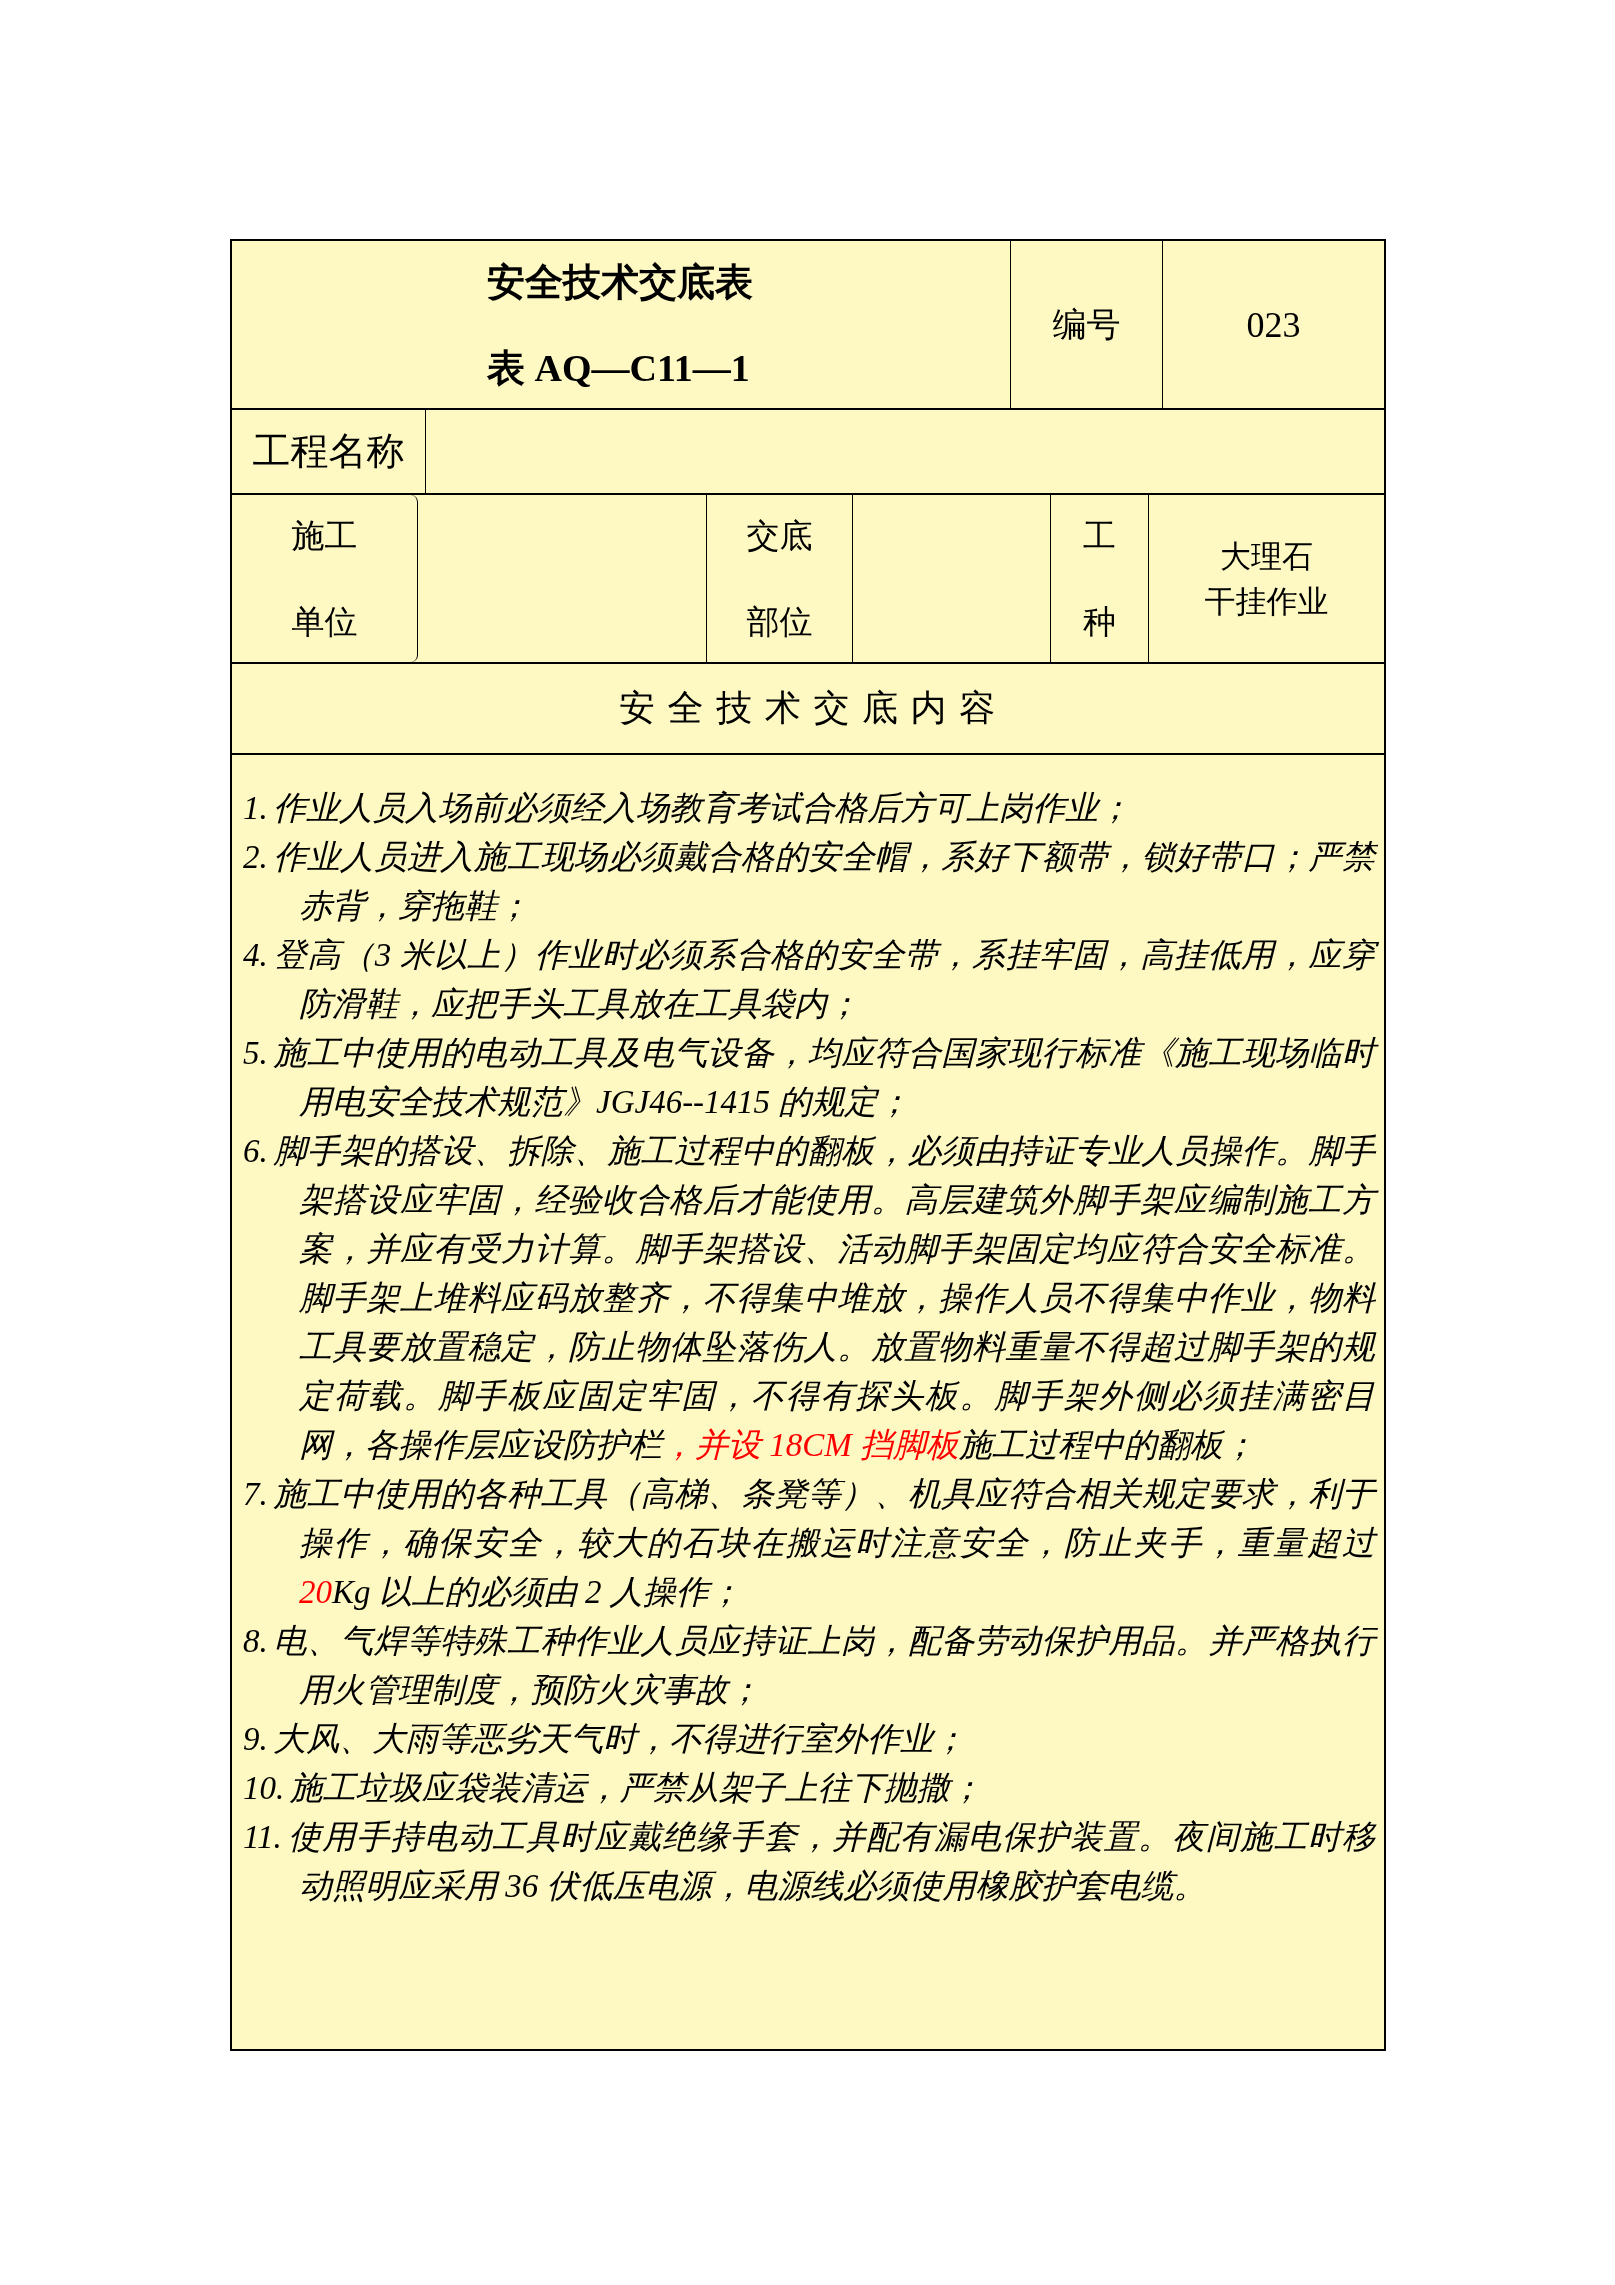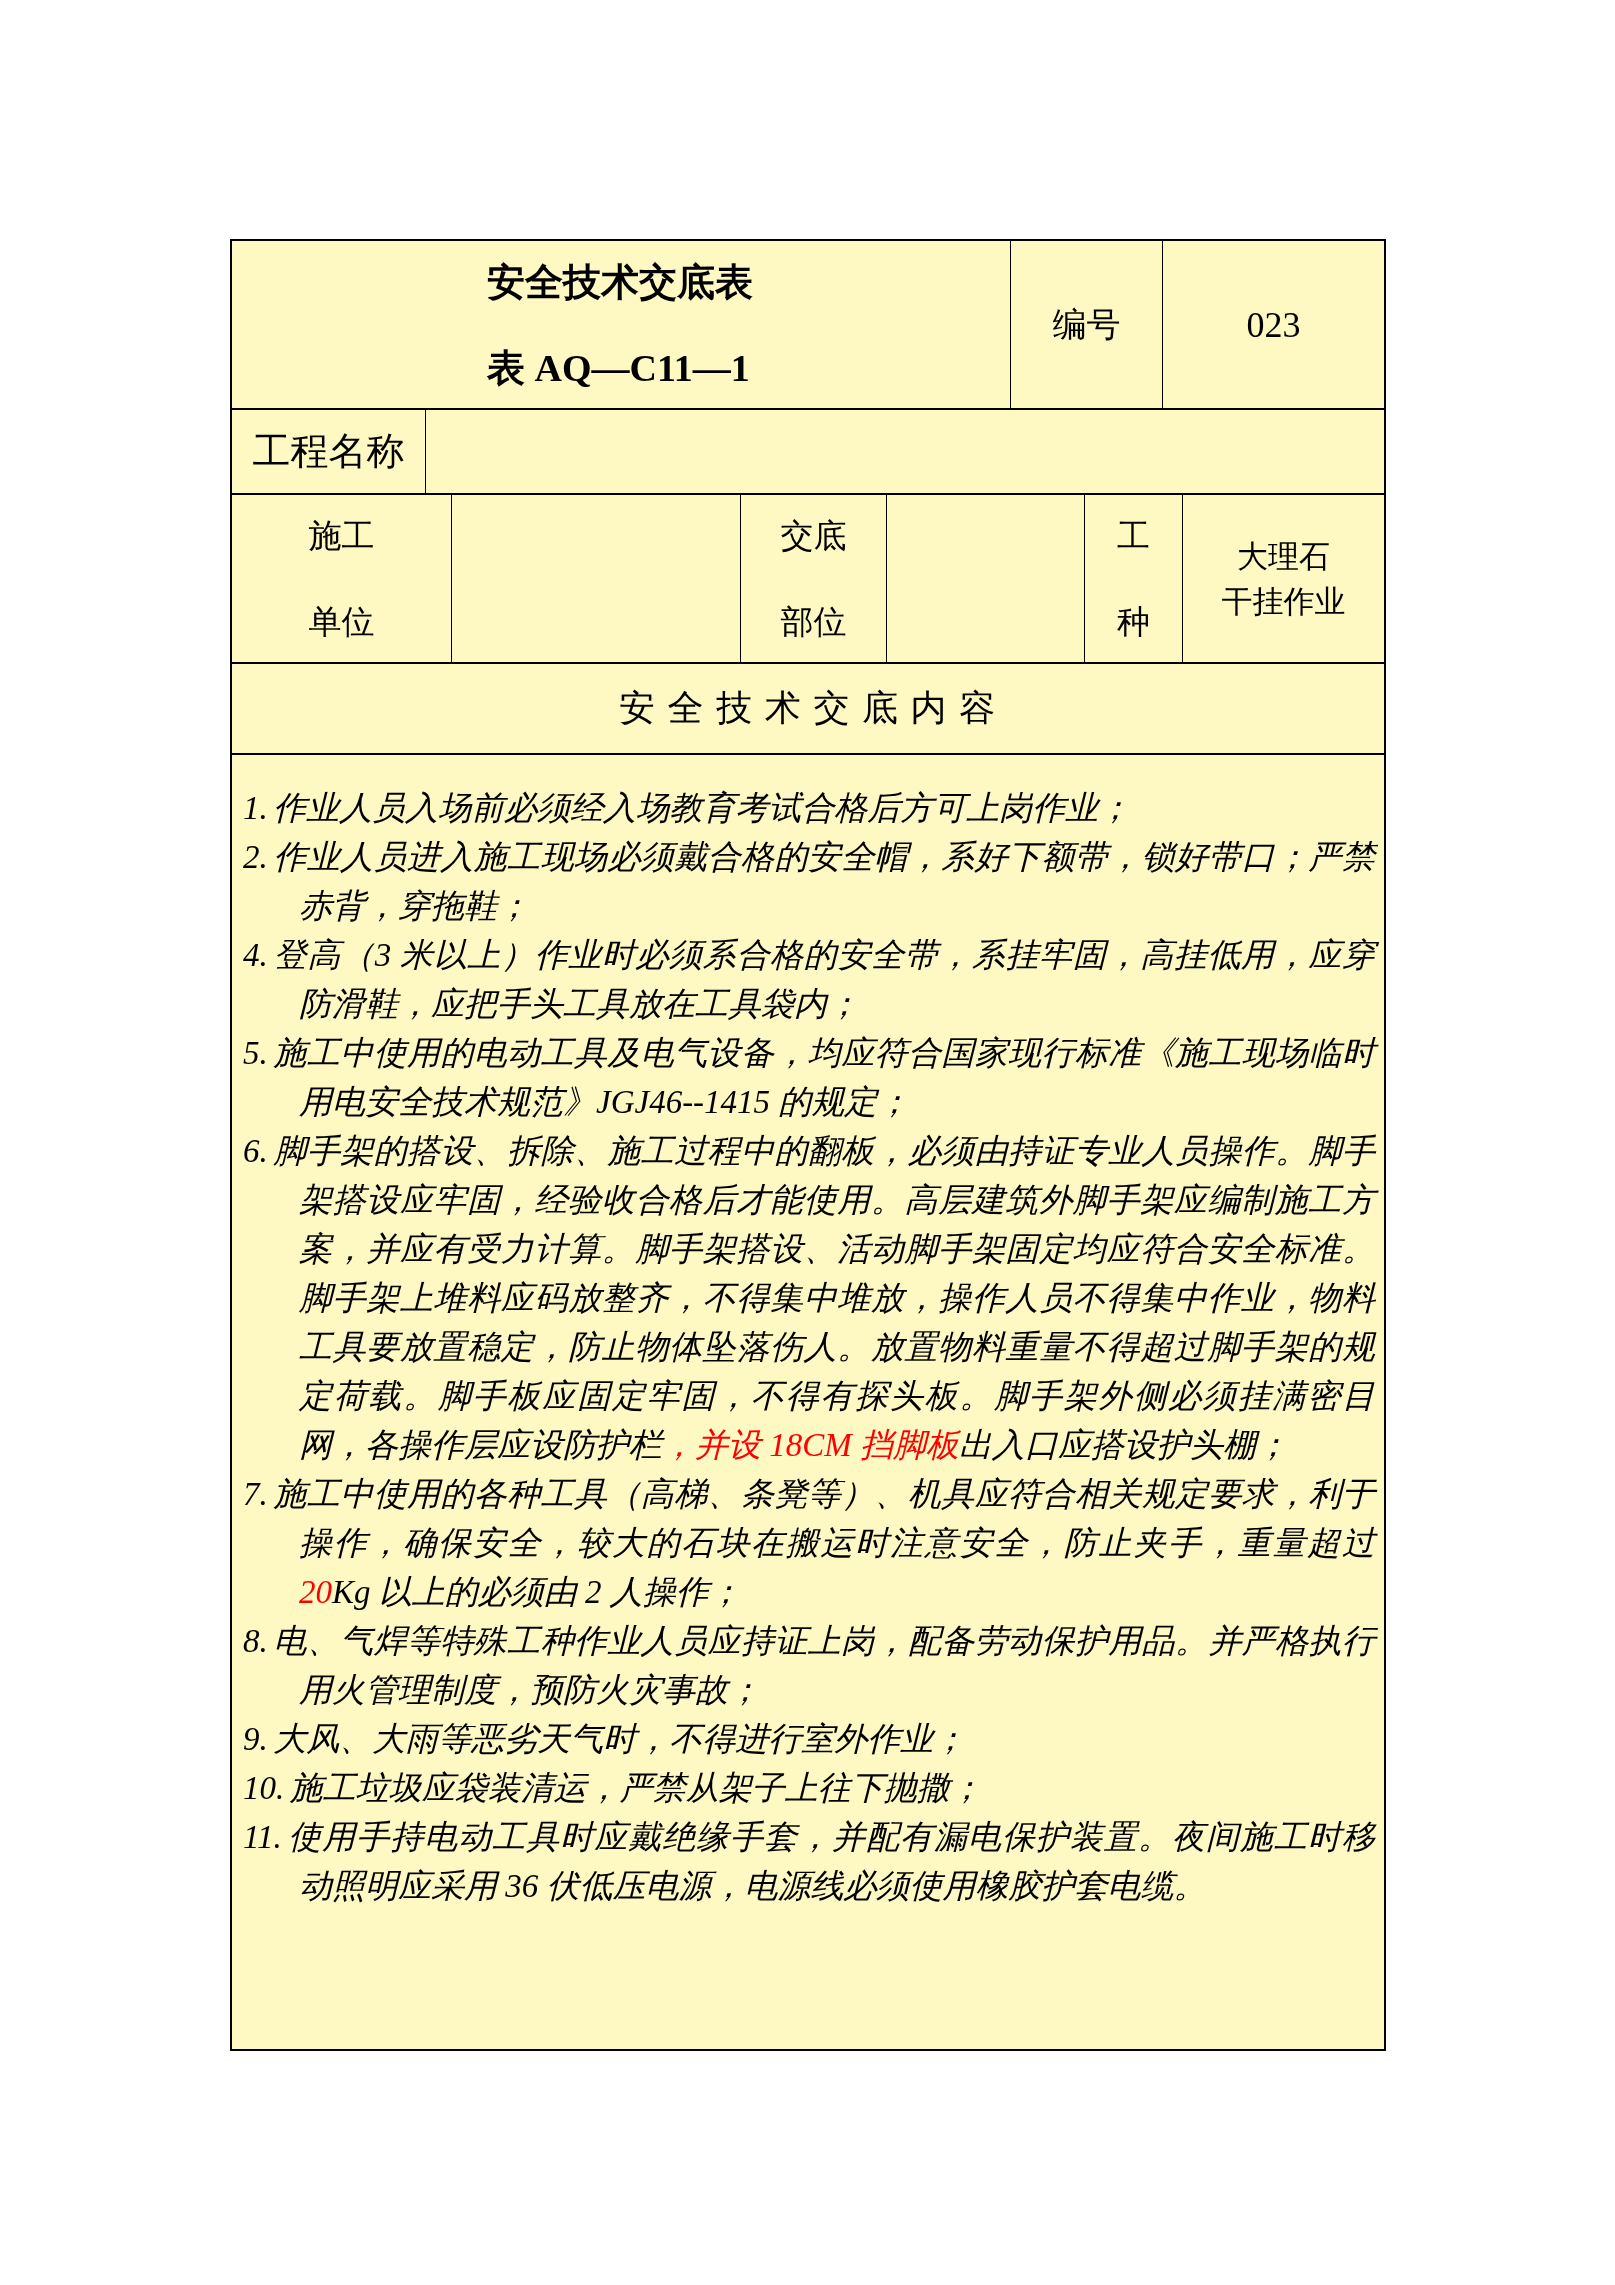--- a/index.html
+++ b/index.html
@@ -33,21 +33,21 @@
   .serial-value{flex:1;font-size:36px;}
 
   
   .r2{height:85px;}
   .head-label{width:194px;font-size:38px;text-align:right;}
   .blank-cell{flex:1;}
 
   
   .r3{height:169px;}
   .lbl2{font-size:33px;white-space:pre-line;text-align:center;line-height:86px;}
-  .c-builder{width:220px;}
+  .c-builder{width:186px;border-radius:7px;}
   .c-builder-val{width:289px;}
   .c-part{width:146px;}
   .c-part-val{width:198px;}
   .c-worktype{width:98px;}
   .c-worktype-val{flex:1;font-size:31px;white-space:pre-line;text-align:center;line-height:45px;}
 
   
   .r4{height:91px;}
   .section-title-cell{flex:1;font-size:36px;letter-spacing:1.8px;}
 
@@ -99,21 +99,21 @@
     <div class="row r4">
       <div class="cell section-title-cell">安 全 技 术 交 底 内 容</div>
     </div>
 
     <div class="row r5">
       <div class="cell content-cell">
           <div class="item"><span class="num">1.</span><span class="seg">作业人员入场前必须经入场教育考试合格后方可上岗作业；</span></div>
           <div class="item"><span class="num">2.</span><span class="seg">作业人员进入施工现场必须戴合格的安全帽，系好下额带，锁好带口；严禁赤背，穿拖鞋；</span></div>
           <div class="item"><span class="num">4.</span><span class="seg">登高（3 米以上）作业时必须系合格的安全带，系挂牢固，高挂低用，应穿防滑鞋，应把手头工具放在工具袋内；</span></div>
           <div class="item"><span class="num">5.</span><span class="seg">施工中使用的电动工具及电气设备，均应符合国家现行标准《施工现场临时用电安全技术规范》JGJ46--1415 的规定；</span></div>
-          <div class="item"><span class="num">6.</span><span class="seg">脚手架的搭设、拆除、施工过程中的翻板，必须由持证专业人员操作。脚手架搭设应牢固，经验收合格后才能使用。高层建筑外脚手架应编制施工方案，并应有受力计算。脚手架搭设、活动脚手架固定均应符合安全标准。脚手架上堆料应码放整齐，不得集中堆放，操作人员不得集中作业，物料工具要放置稳定，防止物体坠落伤人。放置物料重量不得超过脚手架的规定荷载。脚手板应固定牢固，不得有探头板。脚手架外侧必须挂满密目网，各操作层应设防护栏</span><span class="seg red">，并设 18CM 挡脚板</span><span class="seg">出入口应搭设护头棚；</span></div>
+          <div class="item"><span class="num">6.</span><span class="seg">脚手架的搭设、拆除、施工过程中的翻板，必须由持证专业人员操作。脚手架搭设应牢固，经验收合格后才能使用。高层建筑外脚手架应编制施工方案，并应有受力计算。脚手架搭设、活动脚手架固定均应符合安全标准。脚手架上堆料应码放整齐，不得集中堆放，操作人员不得集中作业，物料工具要放置稳定，防止物体坠落伤人。放置物料重量不得超过脚手架的规定荷载。脚手板应固定牢固，不得有探头板。脚手架外侧必须挂满密目网，各操作层应设防护栏</span><span class="seg red">，并设 18CM 挡脚板</span><span class="seg">施工过程中的翻板；</span></div>
           <div class="item"><span class="num">7.</span><span class="seg">施工中使用的各种工具（高梯、条凳等）、机具应符合相关规定要求，利于操作，确保安全，较大的石块在搬运时注意安全，防止夹手，重量超过 </span><span class="seg red">20</span><span class="seg">Kg 以上的必须由 2 人操作；</span></div>
           <div class="item"><span class="num">8.</span><span class="seg">电、气焊等特殊工种作业人员应持证上岗，配备劳动保护用品。并严格执行用火管理制度，预防火灾事故；</span></div>
           <div class="item"><span class="num">9.</span><span class="seg">大风、大雨等恶劣天气时，不得进行室外作业；</span></div>
           <div class="item"><span class="num">10.</span><span class="seg">施工垃圾应袋装清运，严禁从架子上往下抛撒；</span></div>
           <div class="item"><span class="num">11.</span><span class="seg">使用手持电动工具时应戴绝缘手套，并配有漏电保护装置。夜间施工时移动照明应采用 36 伏低压电源，电源线必须使用橡胶护套电缆。</span></div>
         </div>
     </div>
 
   </div>
 </div>

